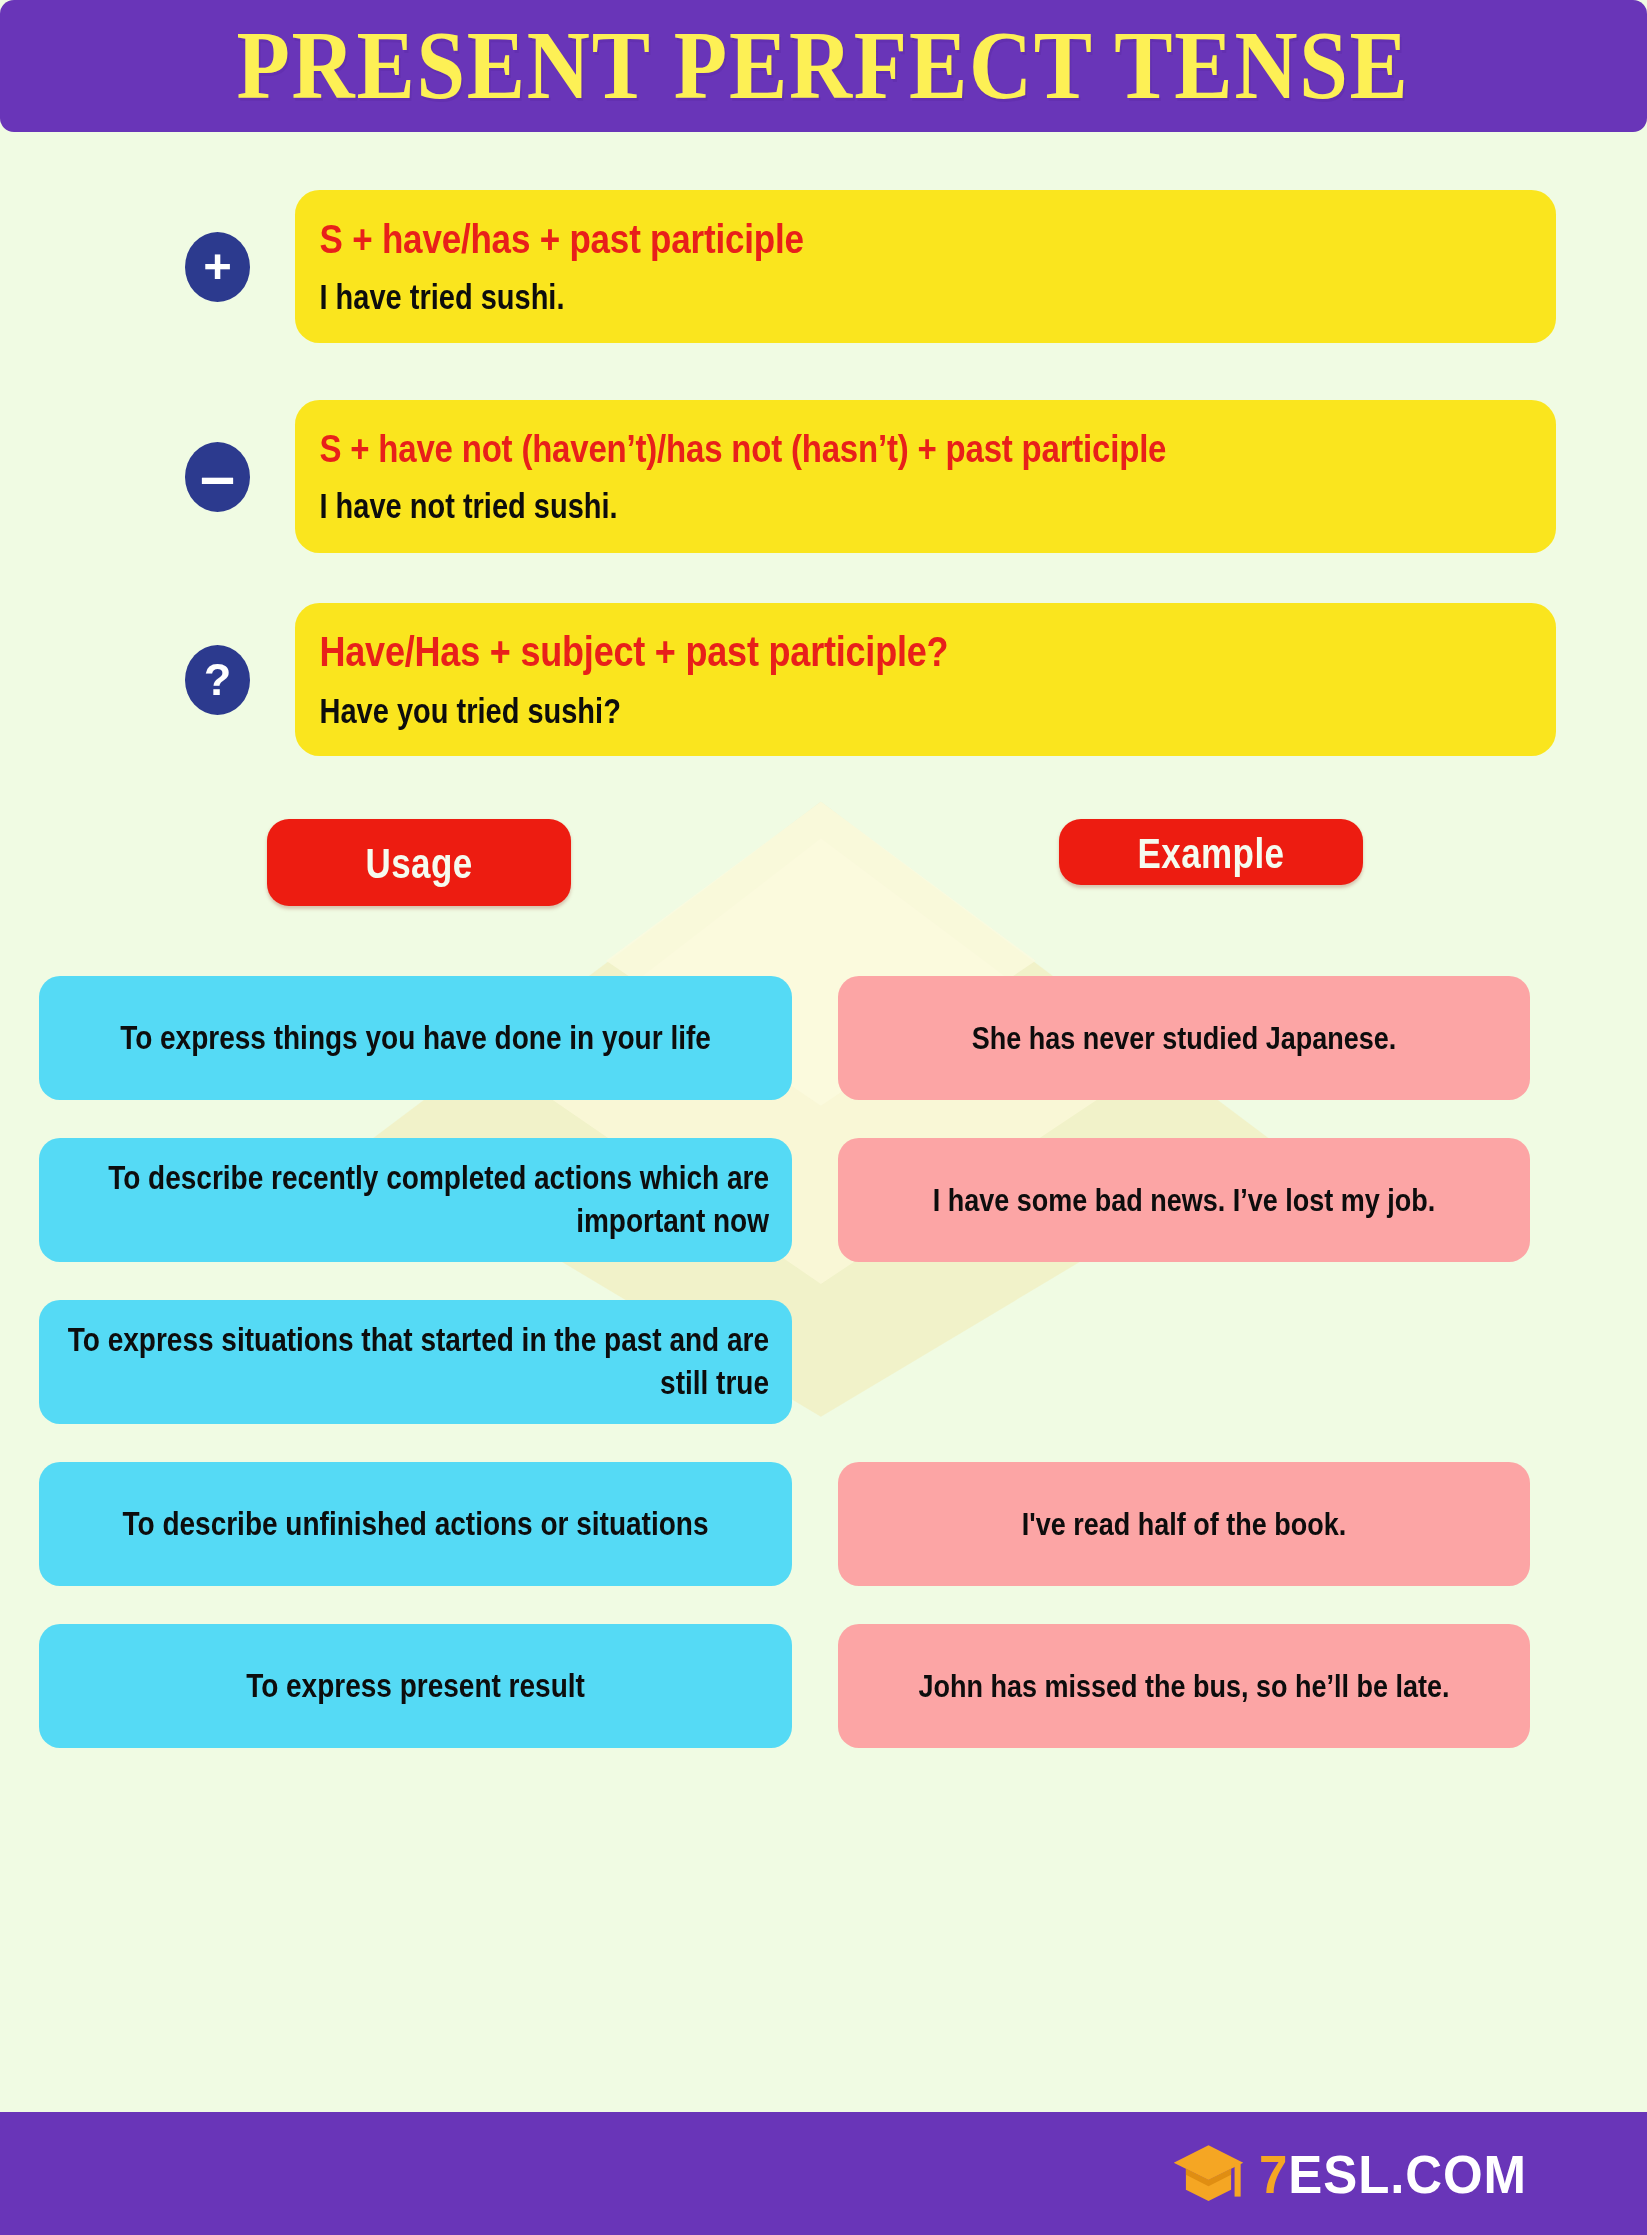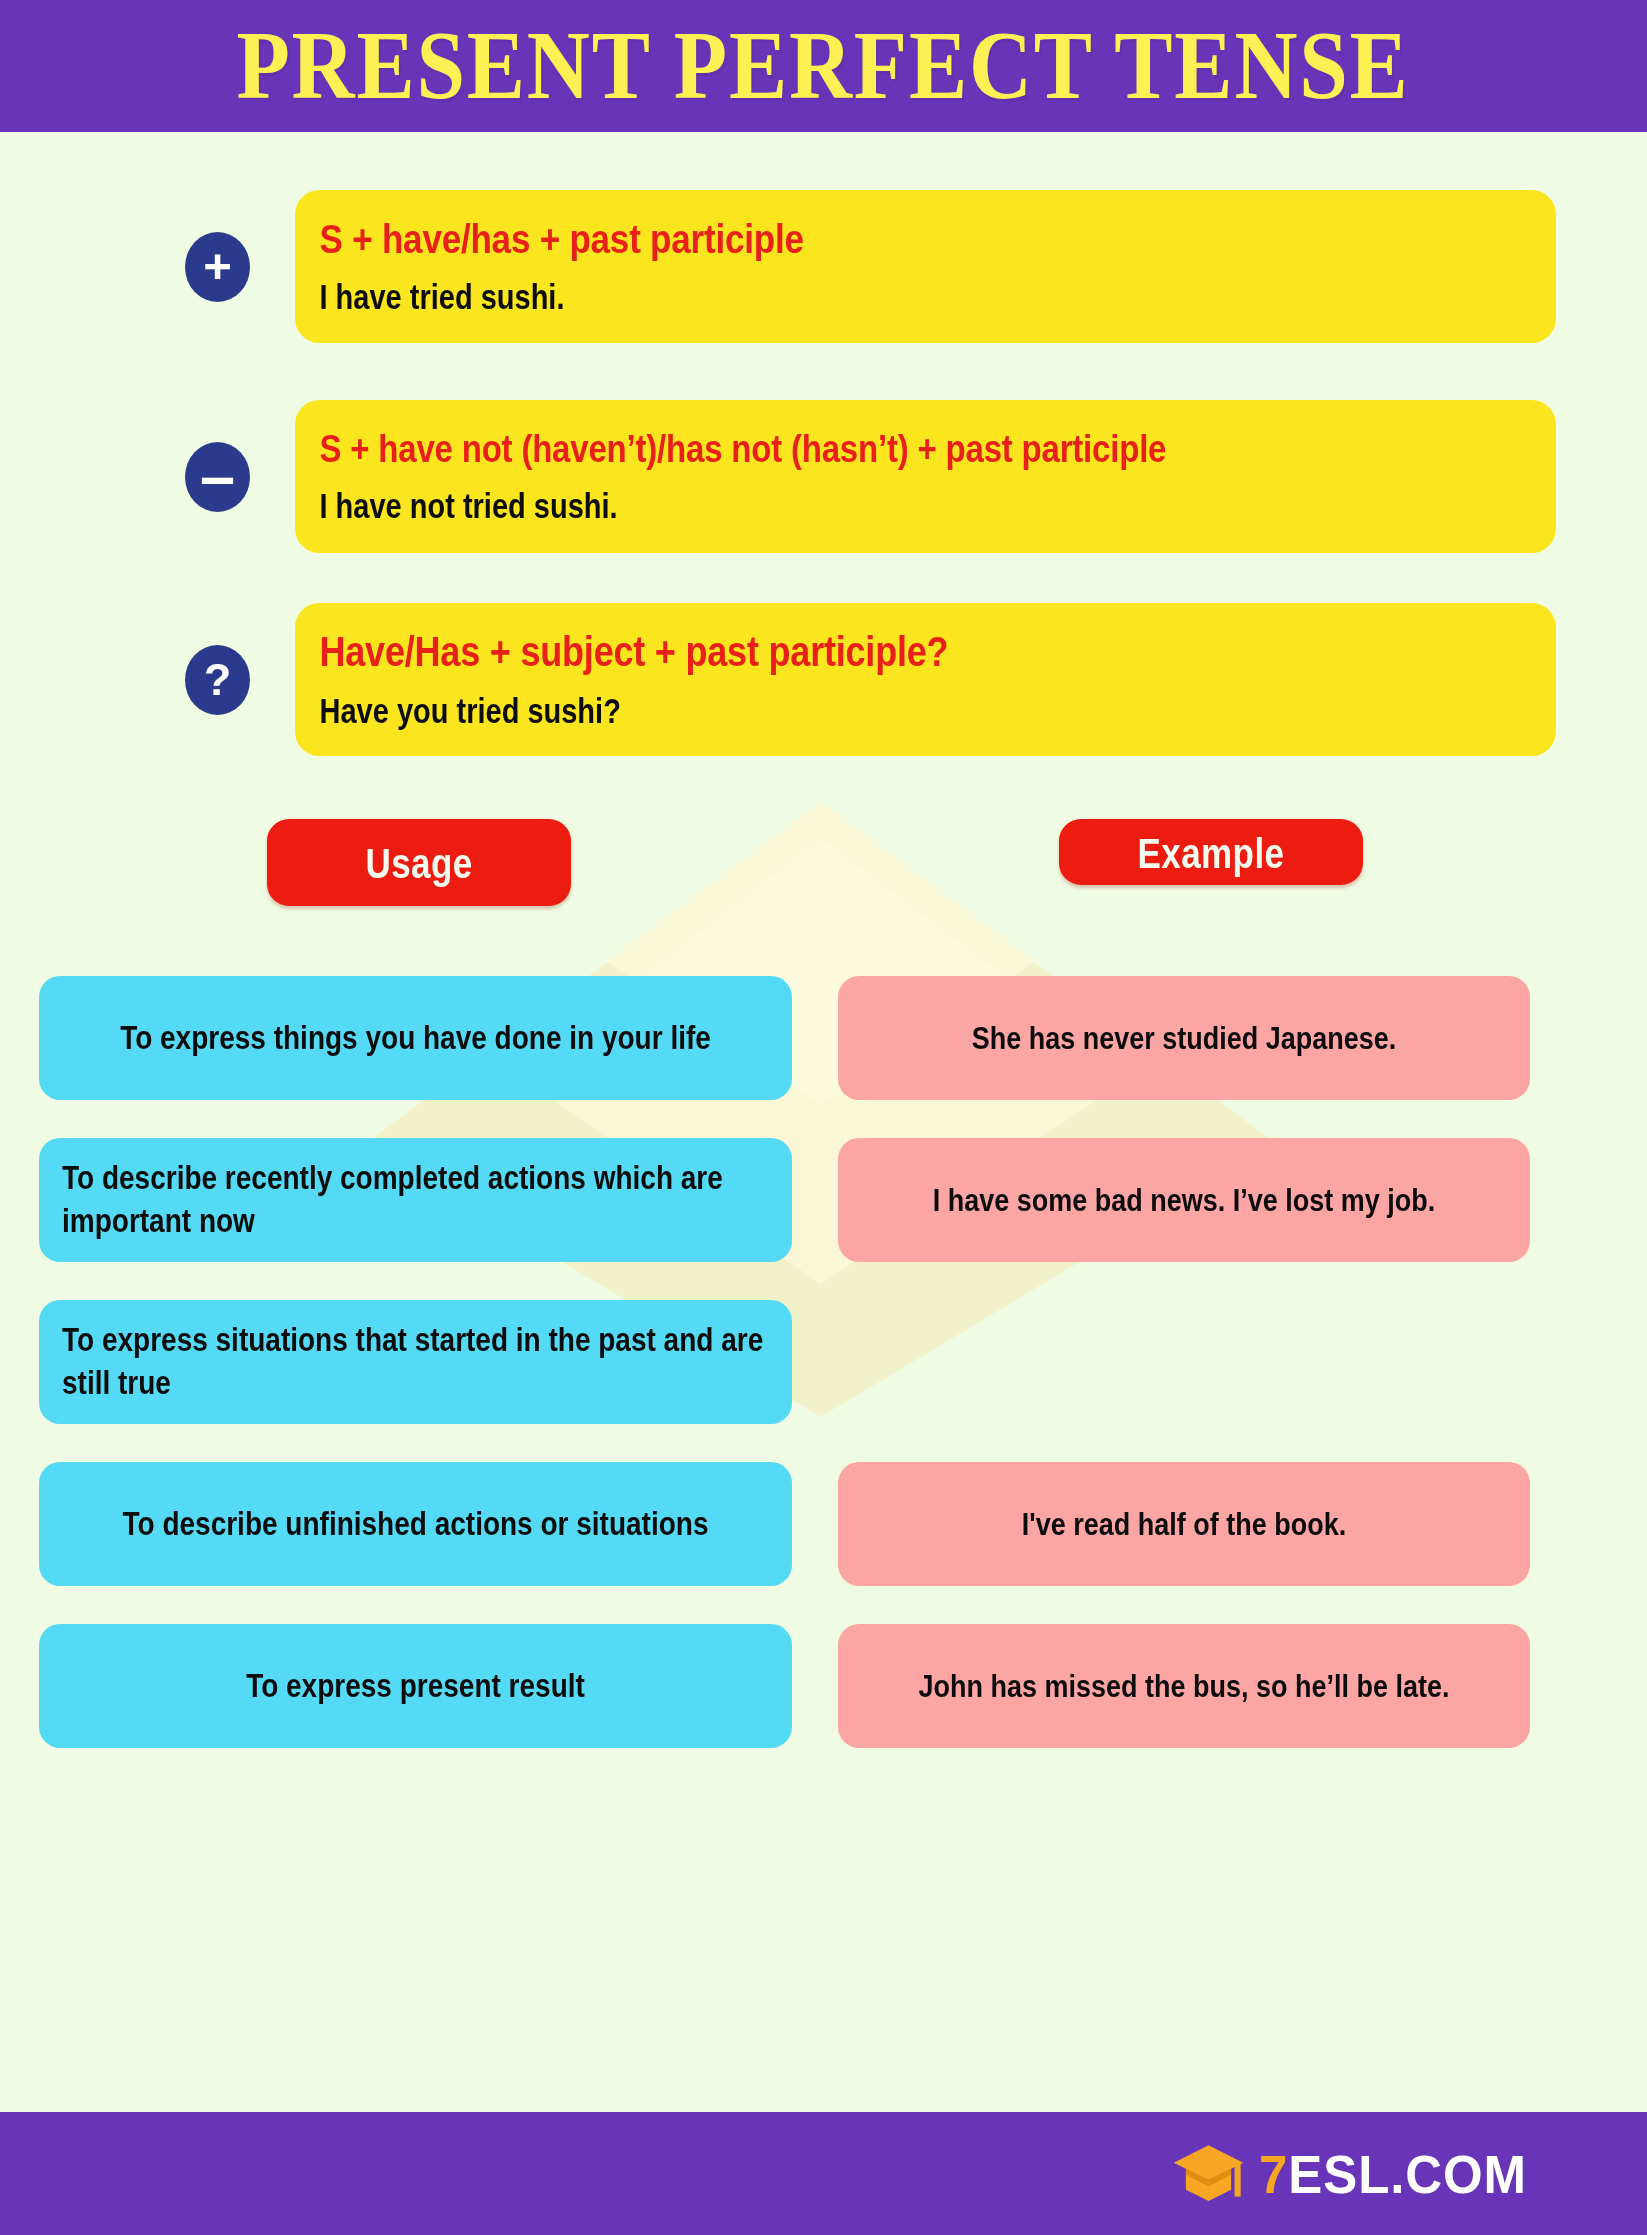--- a/index.html
+++ b/index.html
@@ -33,20 +33,21 @@
   .header-bar {
     position: absolute;
     left: 0; top: 0;
     width: 1647px;
     height: 132px;
     background: #6935b8;
     z-index: 5;
     display: flex;
     align-items: center;
     justify-content: center;
+    border-radius: 14px;
   }
   .header-title {
     font-family: "Liberation Serif", serif;
     font-weight: bold;
     font-size: 84px;
     line-height: 1;
     color: #fdf055;
     letter-spacing: 1.7px;
     transform: scaleX(1.04) scaleY(1.16);
     text-shadow: 1.7px 2.6px 0 rgba(90,40,160,0.35);
@@ -151,21 +152,21 @@
     gap: 46px;
     margin-bottom: 38px;
     align-items: stretch;
   }
   .cell {
     border-radius: 21px;
     display: flex;
     align-items: center;
     justify-content: center;
     padding: 8.7px 23px;
-    text-align: left;
+    text-align: right;
     min-height: 124px;
     flex: 0 0 auto;
   }
   .cell.usage-cell   { width: 753px; background: #55daf5; }
   .cell.example-cell { width: 692px; background: #fca5a5; }
 
   .cell-text {
     color: #0d0d0d;
     font-weight: bold;
     font-size: 28px;

